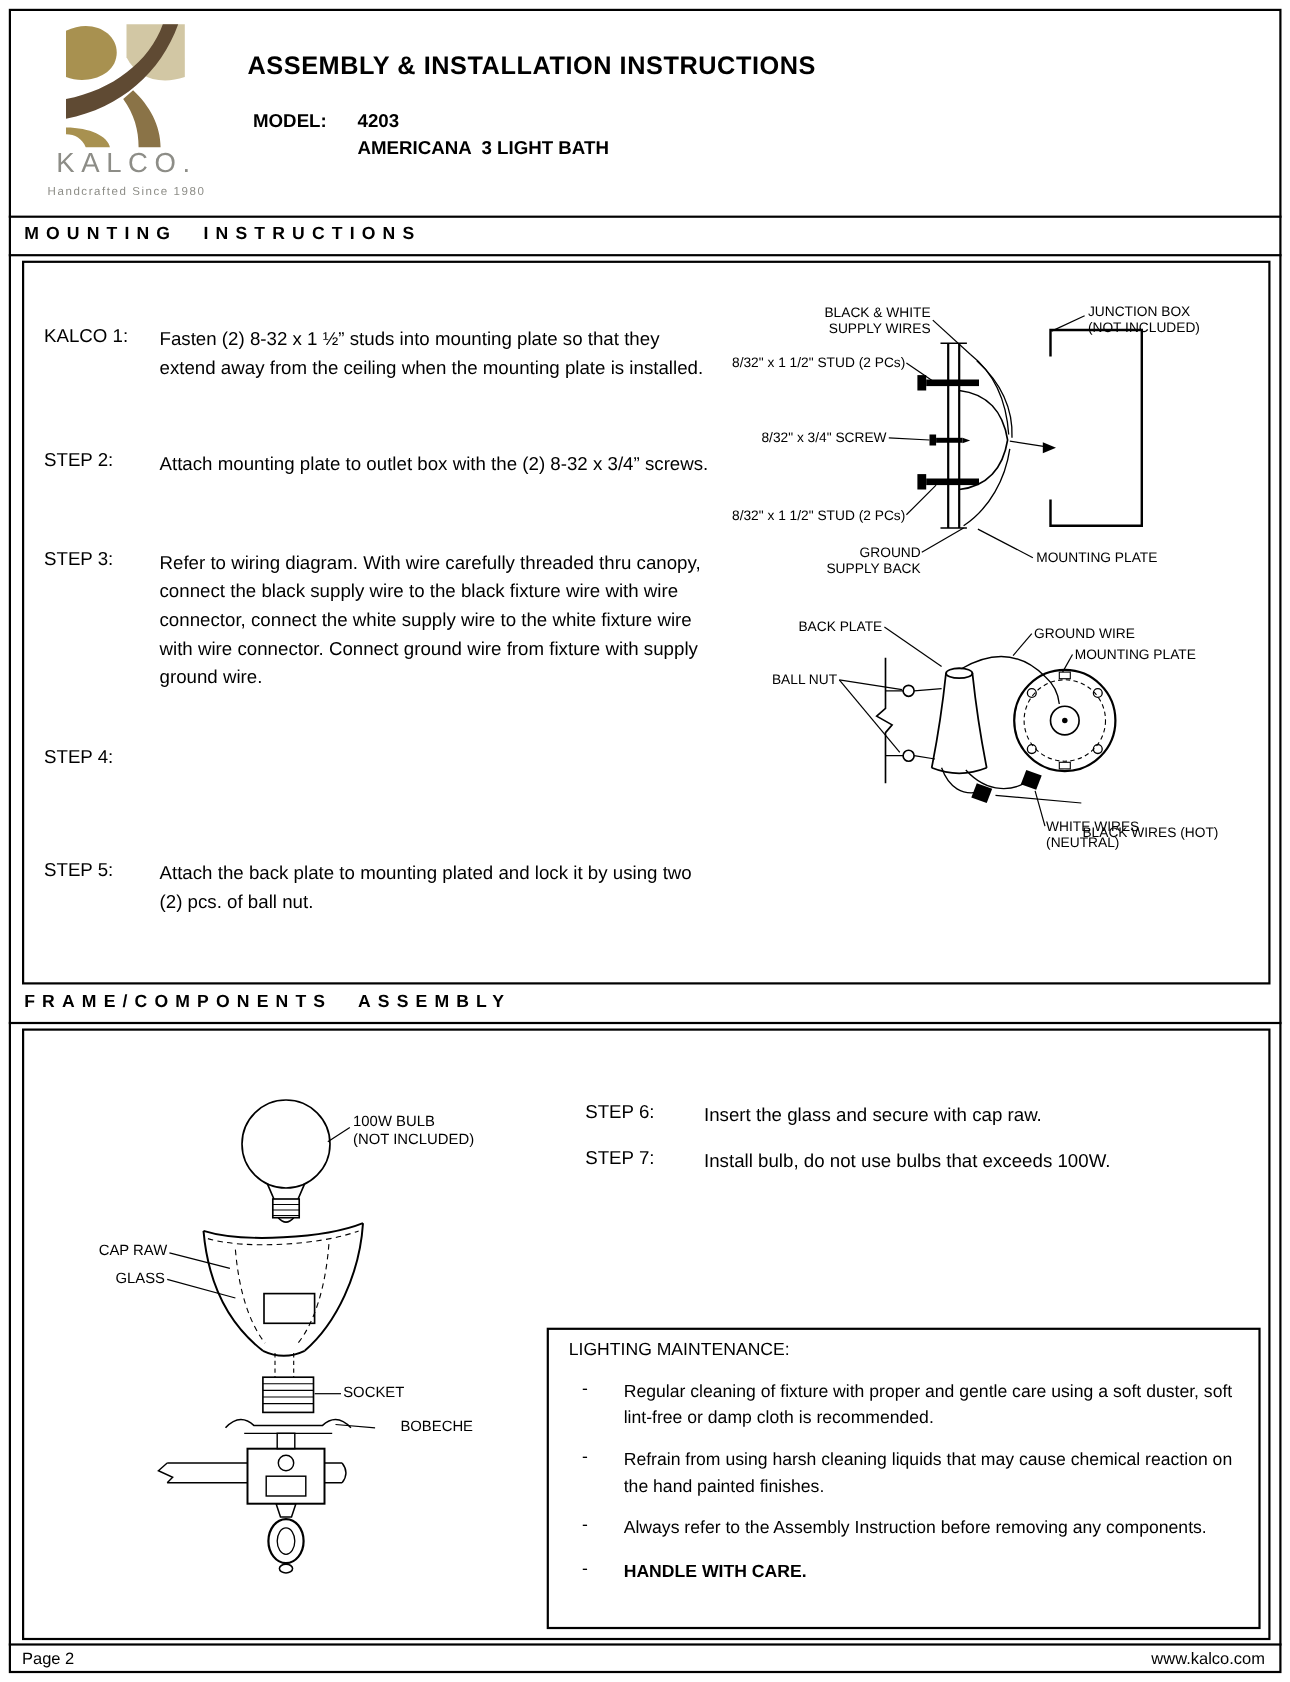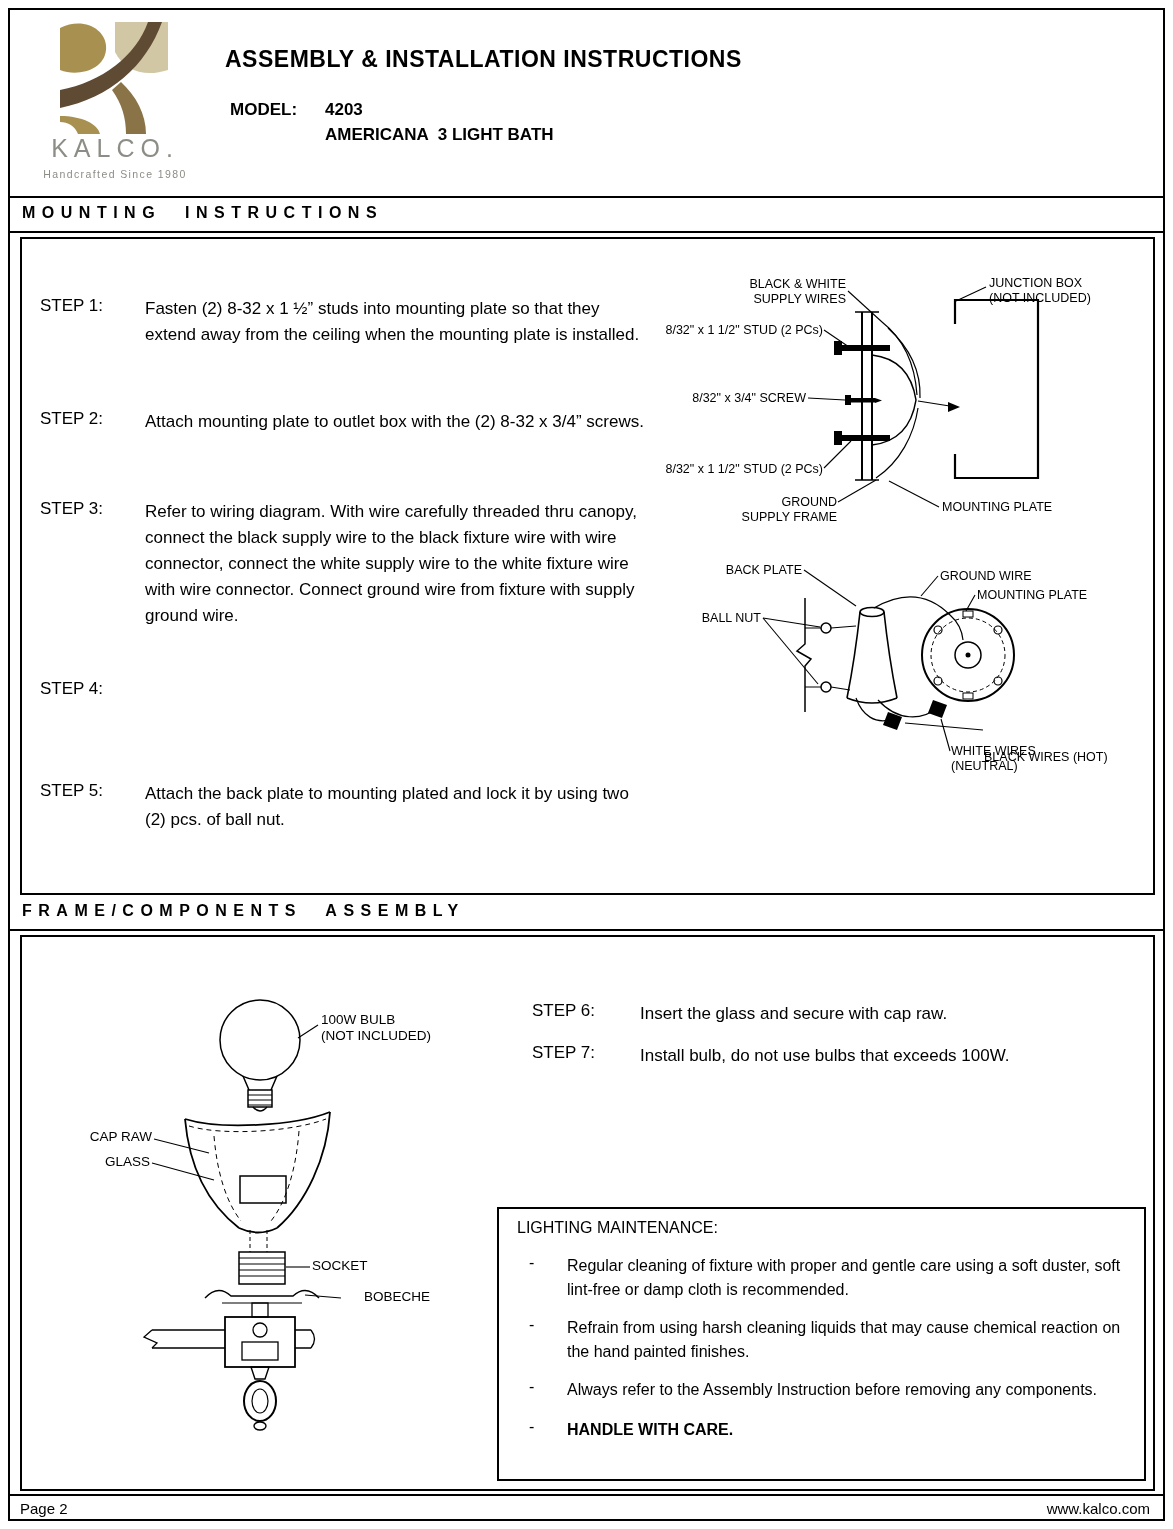--- a/index.html
+++ b/index.html
@@ -74,21 +74,21 @@
     </div>
     <div class="model-name">AMERICANA  3 LIGHT BATH</div>
   </div>
 
   <div class="section-strip" style="top:198px;">
     <div class="section-title">MOUNTING INSTRUCTIONS</div>
   </div>
 
   <div class="content-box" style="top:237px;height:654px;"></div>
 
-  <div class="step-label" style="left:40px;top:296px;">STEP 1:</div>
+  <div class="step-label" style="left:40px;top:296px;">KALCO 1:</div>
   <div class="step-text" style="left:145px;top:296px;width:502px;">Fasten (2) 8-32 x 1 ½” studs into mounting plate so that they extend away from the ceiling when the mounting plate is installed.</div>
 
   <div class="step-label" style="left:40px;top:409px;">STEP 2:</div>
   <div class="step-text" style="left:145px;top:409px;width:502px;">Attach mounting plate to outlet box with the (2) 8-32 x 3/4” screws.</div>
 
   <div class="step-label" style="left:40px;top:499px;">STEP 3:</div>
   <div class="step-text" style="left:145px;top:499px;width:502px;">Refer to wiring diagram. With wire carefully threaded thru canopy, connect the black supply wire to the black fixture wire with wire connector, connect the white supply wire to the white fixture wire with wire connector. Connect ground wire from fixture with supply ground wire.</div>
 
   <div class="step-label" style="left:40px;top:679px;">STEP 4:</div>
 
@@ -96,21 +96,21 @@
   <div class="step-text" style="left:145px;top:781px;width:502px;">Attach the back plate to mounting plated and lock it by using two (2) pcs. of ball nut.</div>
 
   <div class="dlabel r" style="left:696px;top:277px;width:150px;">BLACK &amp; WHITE
 SUPPLY WIRES</div>
   <div class="dlabel" style="left:989px;top:276px;width:150px;">JUNCTION BOX
 (NOT INCLUDED)</div>
   <div class="dlabel r" style="left:663px;top:323px;width:160px;">8/32" x 1 1/2" STUD (2 PCs)</div>
   <div class="dlabel r" style="left:666px;top:391px;width:140px;">8/32" x 3/4" SCREW</div>
   <div class="dlabel r" style="left:663px;top:462px;width:160px;">8/32" x 1 1/2" STUD (2 PCs)</div>
   <div class="dlabel r" style="left:737px;top:495px;width:100px;">GROUND
-SUPPLY FRAME</div>
+SUPPLY BACK</div>
   <div class="dlabel" style="left:942px;top:500px;width:130px;">MOUNTING PLATE</div>
 
   <div class="dlabel r" style="left:722px;top:563px;width:80px;">BACK PLATE</div>
   <div class="dlabel" style="left:940px;top:569px;width:110px;">GROUND WIRE</div>
   <div class="dlabel" style="left:977px;top:588px;width:130px;">MOUNTING PLATE</div>
   <div class="dlabel r" style="left:701px;top:611px;width:60px;">BALL NUT</div>
   <div class="dlabel" style="left:984px;top:722px;width:140px;margin-top:28px;">BLACK WIRES (HOT)</div>
   <div class="dlabel" style="left:951px;top:744px;width:150px;">WHITE WIRES (NEUTRAL)</div>
 
   <div class="section-strip" style="top:896px;">

